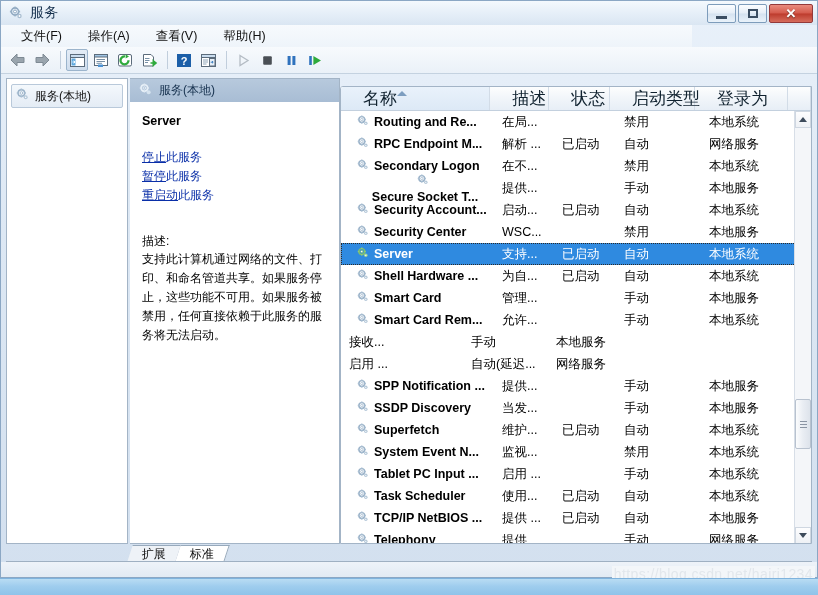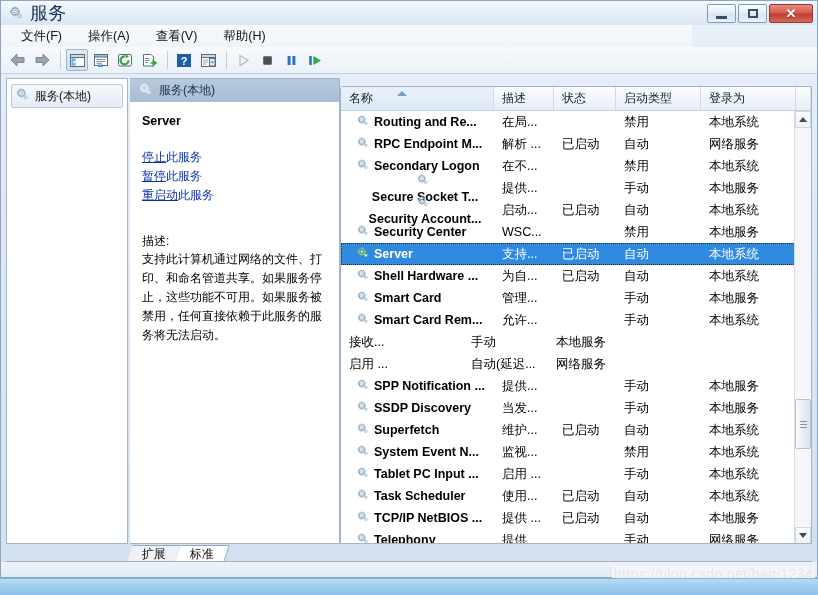--- a/index.html
+++ b/index.html
@@ -40,21 +40,21 @@
     align-items: center;
     background: linear-gradient(180deg,#f4f9fd 0%, #e6eff8 50%, #dae6f2 100%);
   }
   .titlebar-icon {
     margin-left: 7px;
     margin-right: 6px;
     width: 16px; height: 16px;
     flex: 0 0 auto;
   }
   .titlebar-text {
-    font-size: 18px;
+    font-size: 14px;
     color: #16314e;
     letter-spacing: .2px;
   }
   .win-buttons {
     position: absolute;
     right: 4px; top: 3px;
     display: flex;
     gap: 2px;
   }
   .win-btn {
@@ -232,22 +232,22 @@
     display: flex;
     height: 24px;
     background: linear-gradient(180deg,#fdfefe 0%, #f2f6fa 45%, #e7eef6 100%);
     border-bottom: 1px solid #c3d0de;
     box-sizing: border-box;
   }
   .hcell {
     position: relative;
     display: flex;
     align-items: center;
-    padding-left: 8px;
-    font-size: 12px;
+    padding-left: 22px;
+    font-size: 17px;
     color: #10222f;
     border-right: 1px solid #d2dce7;
     box-sizing: border-box;
     white-space: nowrap;
   }
   .hcell.sorted {
     background: linear-gradient(180deg,#e9f2fb 0%, #dde9f6 100%);
   }
   .sort-arrow {
     position: absolute;
@@ -703,21 +703,21 @@
                   <circle cx="11.2" cy="10.7" r="0.75" fill="#fff"></circle>
                 </svg></span>
               <span>Secure Socket T...</span>
             </div>
             <div class="cell" style="width: 60px;">提供...</div>
             <div class="cell" style="width: 62px;"></div>
             <div class="cell" style="width: 85px;">手动</div>
             <div class="cell" style="width: 95px;">本地服务</div>
           </div>
           <div class="row">
-            <div class="cell name" style="width: 153px; flex-direction: column;">
+            <div class="cell name" style="width: 153px;">
               <span class="ico"><svg width="14" height="14" viewBox="0 0 16 16">
                   <circle cx="6.6" cy="6.3" r="3.3" fill="none" stroke="#9ab2c8" stroke-width="1.7"></circle>
                   <circle cx="6.6" cy="6.3" r="1.3" fill="#ffffff" stroke="#9ab2c8" stroke-width=".8"></circle>
                   <g fill="#a8bed2">
                     <rect x="5.8" y="1.7" width="1.6" height="1.8"></rect>
                     <rect x="5.8" y="9.2" width="1.6" height="1.8"></rect>
                     <rect x="2" y="5.5" width="1.8" height="1.6"></rect>
                     <rect x="9.5" y="5.5" width="1.8" height="1.6"></rect>
                   </g>
                   <circle cx="11.2" cy="10.7" r="2" fill="#b5c8d9"></circle>

